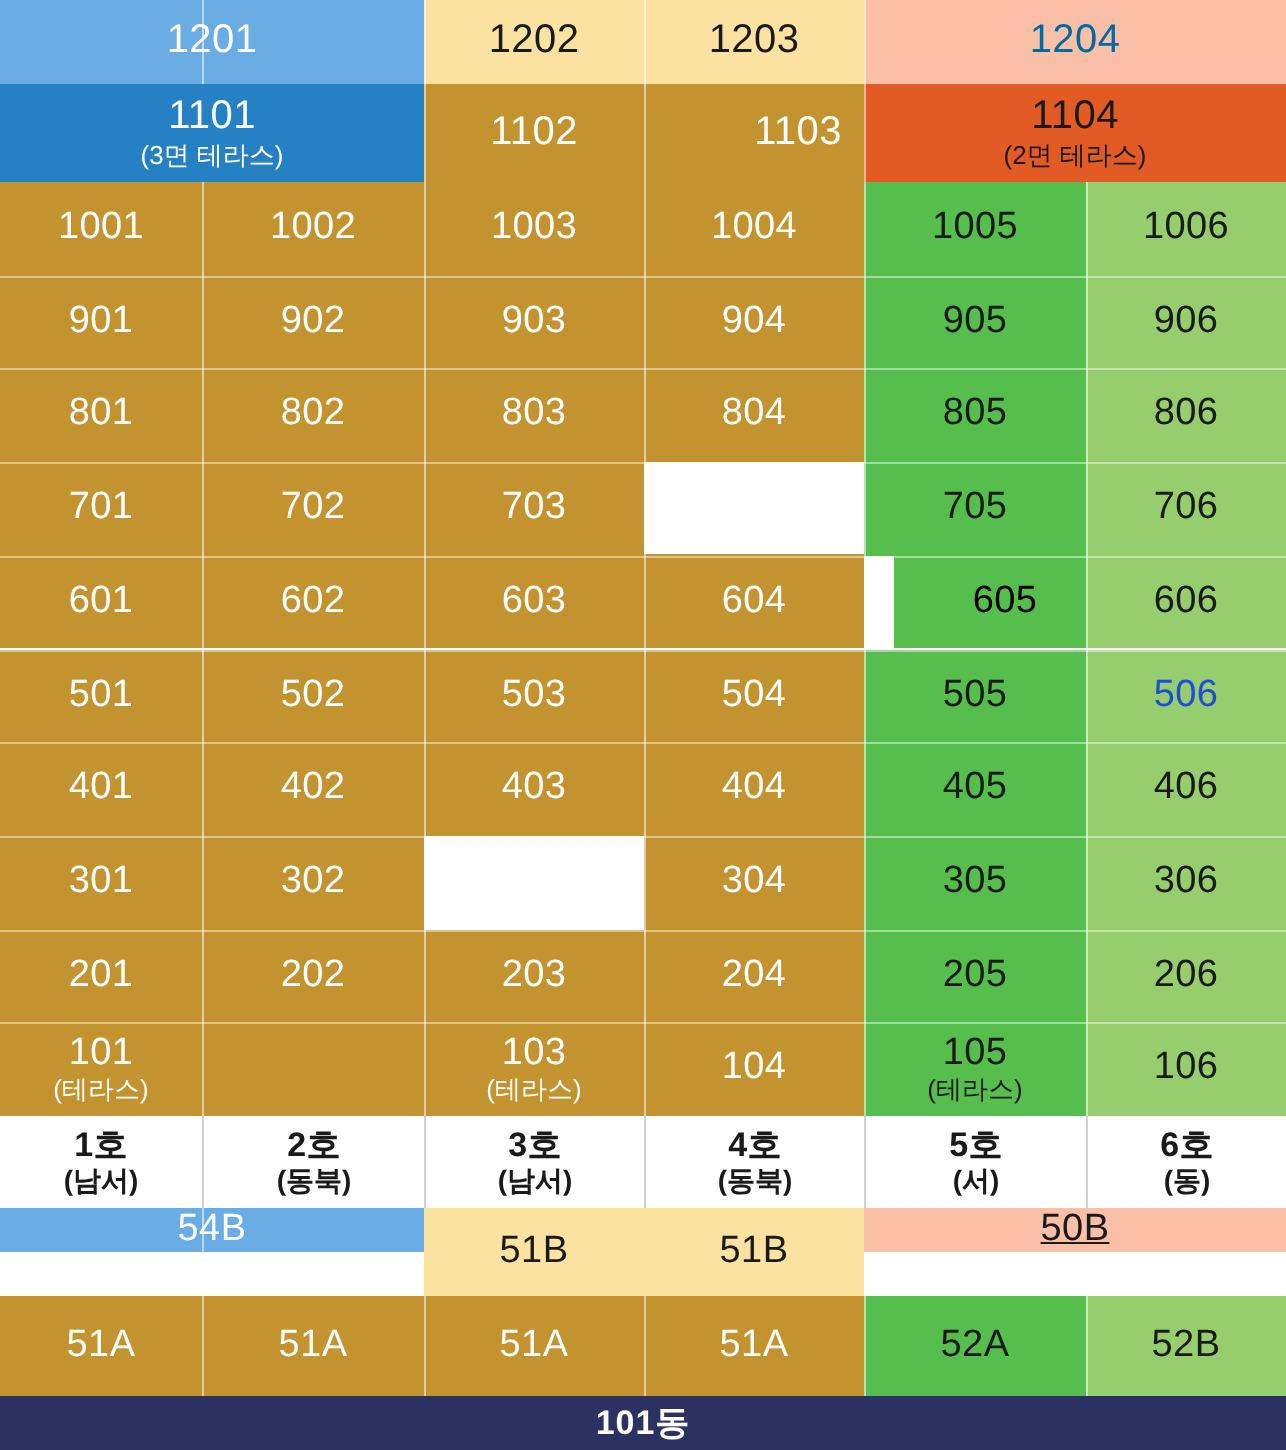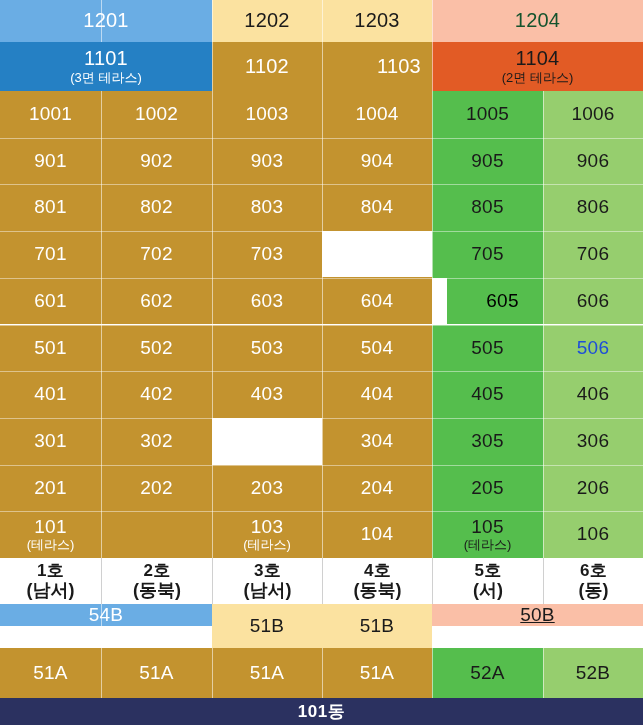--- a/index.html
+++ b/index.html
@@ -9,42 +9,42 @@
   #sheet{position:relative;width:643px;height:725px;}
   .cell{position:absolute;box-sizing:border-box;
         display:flex;flex-direction:column;
         align-items:center;justify-content:center;
         text-align:center;line-height:1.08;overflow:hidden;}
   .cell .num{font-size:19px;font-weight:400;letter-spacing:.2px;}
   .cell .sub{font-size:13px;font-weight:400;margin-top:1px;}
   .cell.big .num{font-size:20px;}
   .hdr .num{font-size:20px;}
   .unitlabel .num{font-size:17px;font-weight:700;}
-  .unitlabel .sub{font-size:18px;font-weight:700;}
+  .unitlabel .sub{font-size:14px;font-weight:700;}
   .typecell .num{font-size:19px;}
   .footer{position:absolute;display:flex;align-items:center;
           justify-content:center;box-sizing:border-box;}
   .footer .num{font-size:17px;font-weight:700;color:#fff;letter-spacing:.5px;}
   .sep-v{position:absolute;background:rgba(255,255,255,.55);width:1px;}
   .sep-h{position:absolute;background:rgba(255,255,255,.45);height:1px;}
 </style>
 </head>
 <body>
 
 <div id="sheet">
     <div class="cell hdr" style="left: 0px; top: 0px; width: 212px; height: 42px; background: rgb(106, 173, 228); color: rgb(255, 255, 255);">
       <span class="num">1201</span>
     </div>
     <div class="cell hdr" style="left: 212px; top: 0px; width: 110px; height: 42px; background: rgb(251, 226, 160); color: rgb(26, 26, 26);">
       <span class="num">1202</span>
     </div>
     <div class="cell hdr" style="left: 322px; top: 0px; width: 110px; height: 42px; background: rgb(251, 226, 160); color: rgb(26, 26, 26);">
       <span class="num">1203</span>
     </div>
-    <div class="cell hdr" style="left: 432px; top: 0px; width: 211px; height: 42px; background: rgb(250, 191, 167); color: #14532d; text-align: right;">
+    <div class="cell hdr" style="left: 432px; top: 0px; width: 211px; height: 42px; background: rgb(250, 191, 167); color: #0369a1; text-align: right;">
       <span class="num">1204</span>
     </div>
     <div class="cell big" style="left: 0px; top: 42px; width: 212px; height: 49px; background: rgb(37, 128, 196); color: rgb(255, 255, 255);">
       <span class="num">1101</span>
       <span class="sub">(3면 테라스)</span>
     </div>
     <div class="cell big" style="left: 212px; top: 42px; width: 110px; height: 49px; background: rgb(195, 147, 47); color: rgb(255, 255, 255);">
       <span class="num">1102</span>
     </div>
     <div class="cell big" style="left: 322px; top: 42px; width: 110px; height: 49px; background: rgb(195, 147, 47); color: rgb(255, 255, 255); padding-left: 44px;">

